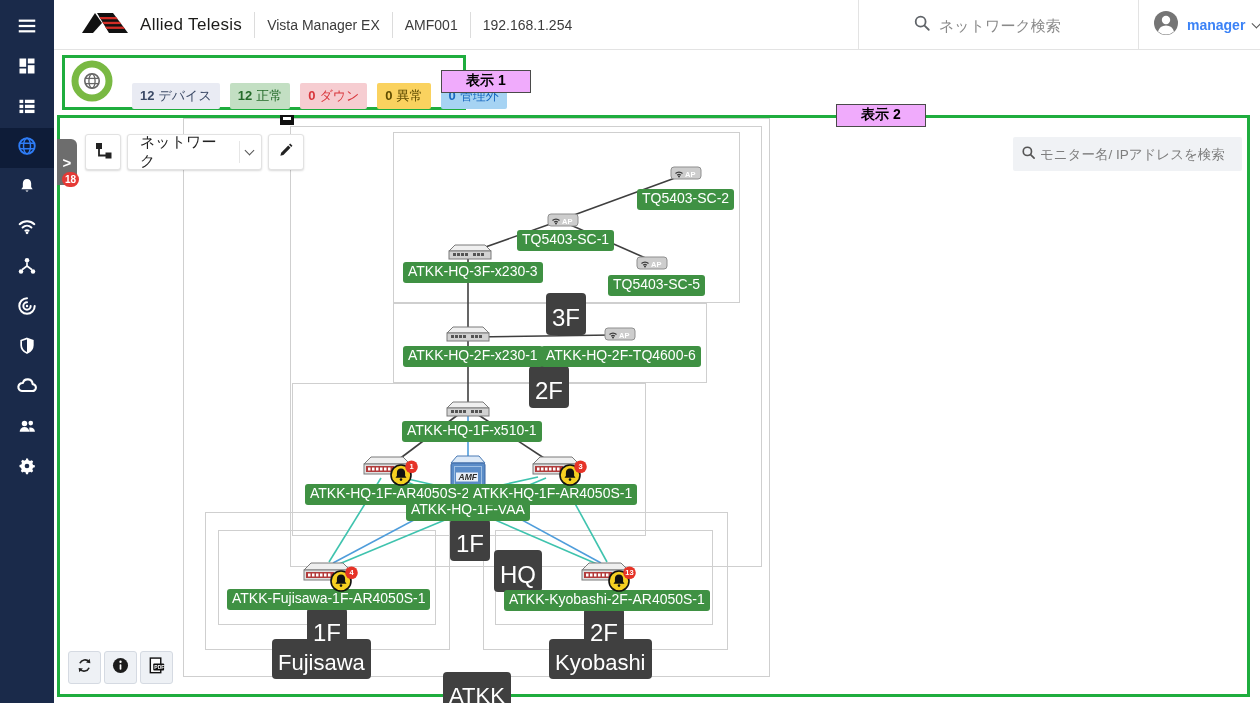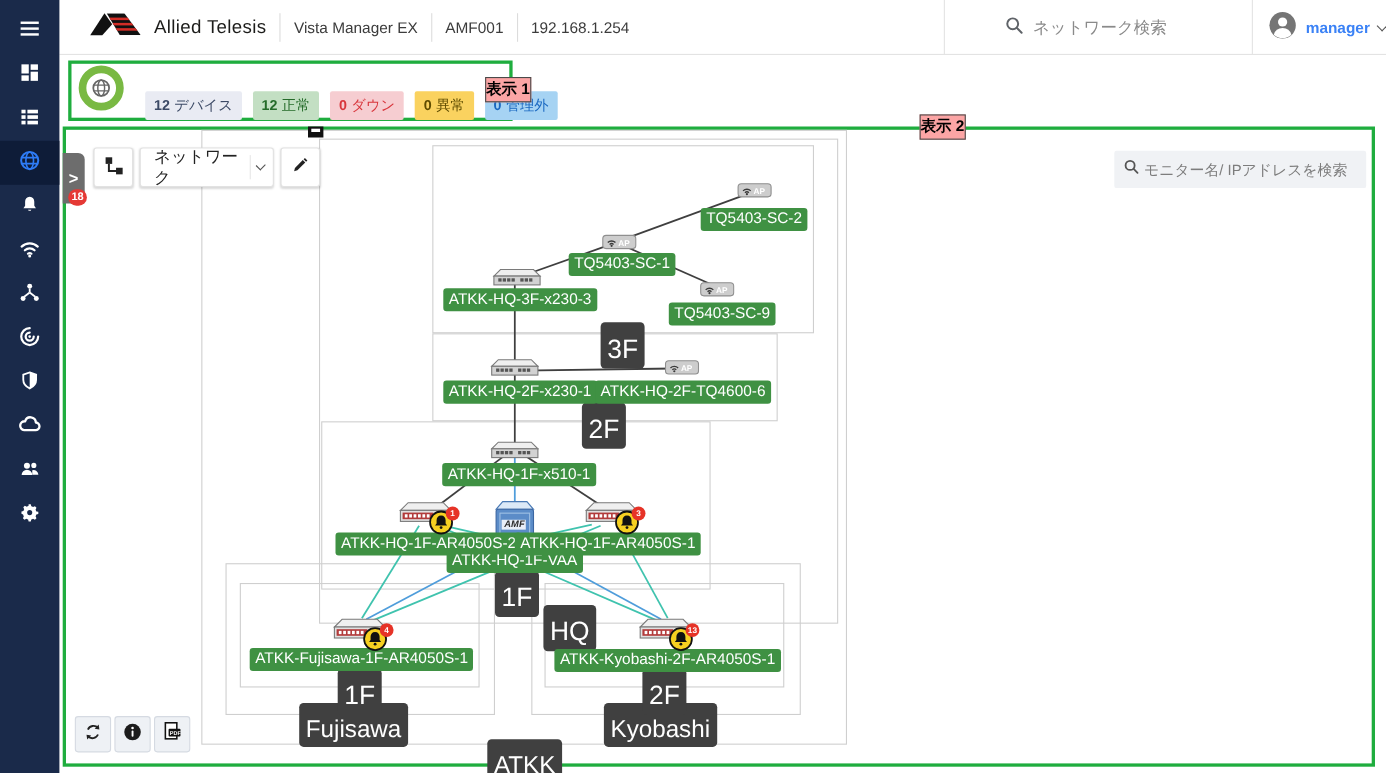--- a/index.html
+++ b/index.html
@@ -33,37 +33,37 @@
   .status-box { position:absolute; left:62px; top:55px; width:404px; height:55px; border:3px solid #1fad3e;
     display:flex; align-items:center; padding-left:5px; background:#fff; z-index:8; }
   .badges { display:flex; align-items:center; gap:10px; margin-left:18px; }
   .badge { font-size:13px; padding:4px 8px; border-radius:2px; white-space:nowrap;margin-top:27px; }
   .badge b { margin-right:4px; }
   .badge-devices   { background:#e9ebf3; color:#3c4a66; }
   .badge-normal    { background:#c3dfc3; color:#256b2a; }
   .badge-down      { background:#f6cdd1; color:#d8353b; }
   .badge-abnormal  { background:#fad25f; color:#5f4c00; }
   .badge-unmanaged { background:#a6d3f3; color:#1967c0; }
-  .annotation-tag { position:absolute; background:#fca5a5; border:1.5px solid #4a4a4a; padding:1px 0 2px;
+  .annotation-tag { position:absolute; background:#f0abfc; border:1.5px solid #4a4a4a; padding:1px 24px 2px;
     font-weight:bold; font-size:14px; color:#000; z-index:10; white-space:nowrap; }
   #tag1 { left:441px; top:70px; }
   #tag2 { left:836px; top:104px; }
   .mini-window { position:absolute; left:280px; top:115px; width:14px; height:10px; background:#111; z-index:12; }
   .mini-window span { display:block; width:8px; height:3px; background:#fff; margin:1.5px auto 0; }
   
   .map-region { position:absolute; left:57px; top:115px; width:1193px; height:582px;
     border:3px solid #1fad3e; background:#fff; z-index:5; overflow:visible; }
   .flap { position:absolute; left:-3px; top:21px; width:20px; height:46px; background:#6d6d6d;
     border-radius:0 6px 6px 0; color:#fff; font-weight:bold; font-size:15px;
     display:flex; align-items:center; justify-content:center; z-index:9; cursor:pointer; }
   .toolbar { position:absolute; left:25px; top:16px; display:flex; gap:6px; z-index:9; }
   .btn { height:36px; background:#fff; border:1px solid #e2e2e2; border-radius:3px;
     box-shadow:0 1px 2px rgba(0,0,0,.15); display:flex; align-items:center; justify-content:center; cursor:pointer; }
   .btn.square { width:36px; }
-  .tb-dropdown { display:flex; align-items:center; width:122px; padding:0 8px 0 12px; justify-content:space-between; }
+  .tb-dropdown { display:flex; align-items:center; width:135px; padding:0 8px 0 12px; justify-content:space-between; }
   .tb-dropdown .txt { font-size:15px; color:#222; }
   .tb-dropdown .dd-sep { width:1px; height:22px; background:#e6e6e6; margin:0 6px 0 8px; }
   .map-search { position:absolute; right:5px; top:19px; width:229px; height:34px; background:#f0f2f5;
     border-radius:2px; display:flex; align-items:center; padding:0 8px; z-index:9; }
   .map-search input { border:none; outline:none; background:transparent; font-size:13.5px; width:195px; color:#666; font-family:inherit; }
   .map-search input::placeholder { color:#7d7d7d; }
   .map-actions { position:absolute; left:8px; bottom:10px; display:flex; gap:3px; z-index:9; }
   .map-actions .abtn { width:33px; height:33px; background:#eef1f5; border:1px solid #d5dae2; border-radius:3px;
     display:flex; align-items:center; justify-content:center; cursor:pointer; }
   
@@ -327,21 +327,21 @@
       <div class="node-label" style="left: 457px; top: 112px;">TQ5403-SC-1</div>
       <div class="node-icon" style="left: 576px; top: 136.5px; width: 32px; height: 15px;"><svg width="32" height="15" viewBox="0 0 32 15">
           <rect x="1" y="2" width="30" height="12" rx="3" fill="#cdcdcd" stroke="#8f8f8f"></rect>
           <g fill="none" stroke="#3a3a3a" stroke-width="1.2">
             <path d="M5.5 8.5 a5 5 0 0 1 7 0"></path>
             <path d="M7.2 10.2 a2.6 2.6 0 0 1 3.6 0"></path>
           </g>
           <circle cx="9" cy="11.5" r="1" fill="#3a3a3a"></circle>
           <text x="15" y="11.5" font-size="7.5" font-weight="bold" fill="#fff" font-family="Liberation Sans, sans-serif">AP</text>
         </svg></div>
-      <div class="node-label" style="left: 548px; top: 157px;">TQ5403-SC-9</div>
+      <div class="node-label" style="left: 548px; top: 157px;">TQ5403-SC-5</div>
       <div class="node-icon" style="left: 387px; top: 125px; width: 46px; height: 18px;"><svg width="46" height="18" viewBox="0 0 46 18">
           <polygon points="8,2 38,2 44,8 2,8" fill="#efefef" stroke="#7a7a7a"></polygon>
           <rect x="2" y="8" width="42" height="8" fill="#d2d2d2" stroke="#7a7a7a"></rect>
           <g fill="#555">
             <rect x="6" y="10" width="3" height="3"></rect>
             <rect x="10" y="10" width="3" height="3"></rect>
             <rect x="14" y="10" width="3" height="3"></rect>
             <rect x="18" y="10" width="3" height="3"></rect>
             <rect x="26" y="10" width="3" height="3"></rect>
             <rect x="30" y="10" width="3" height="3"></rect>

